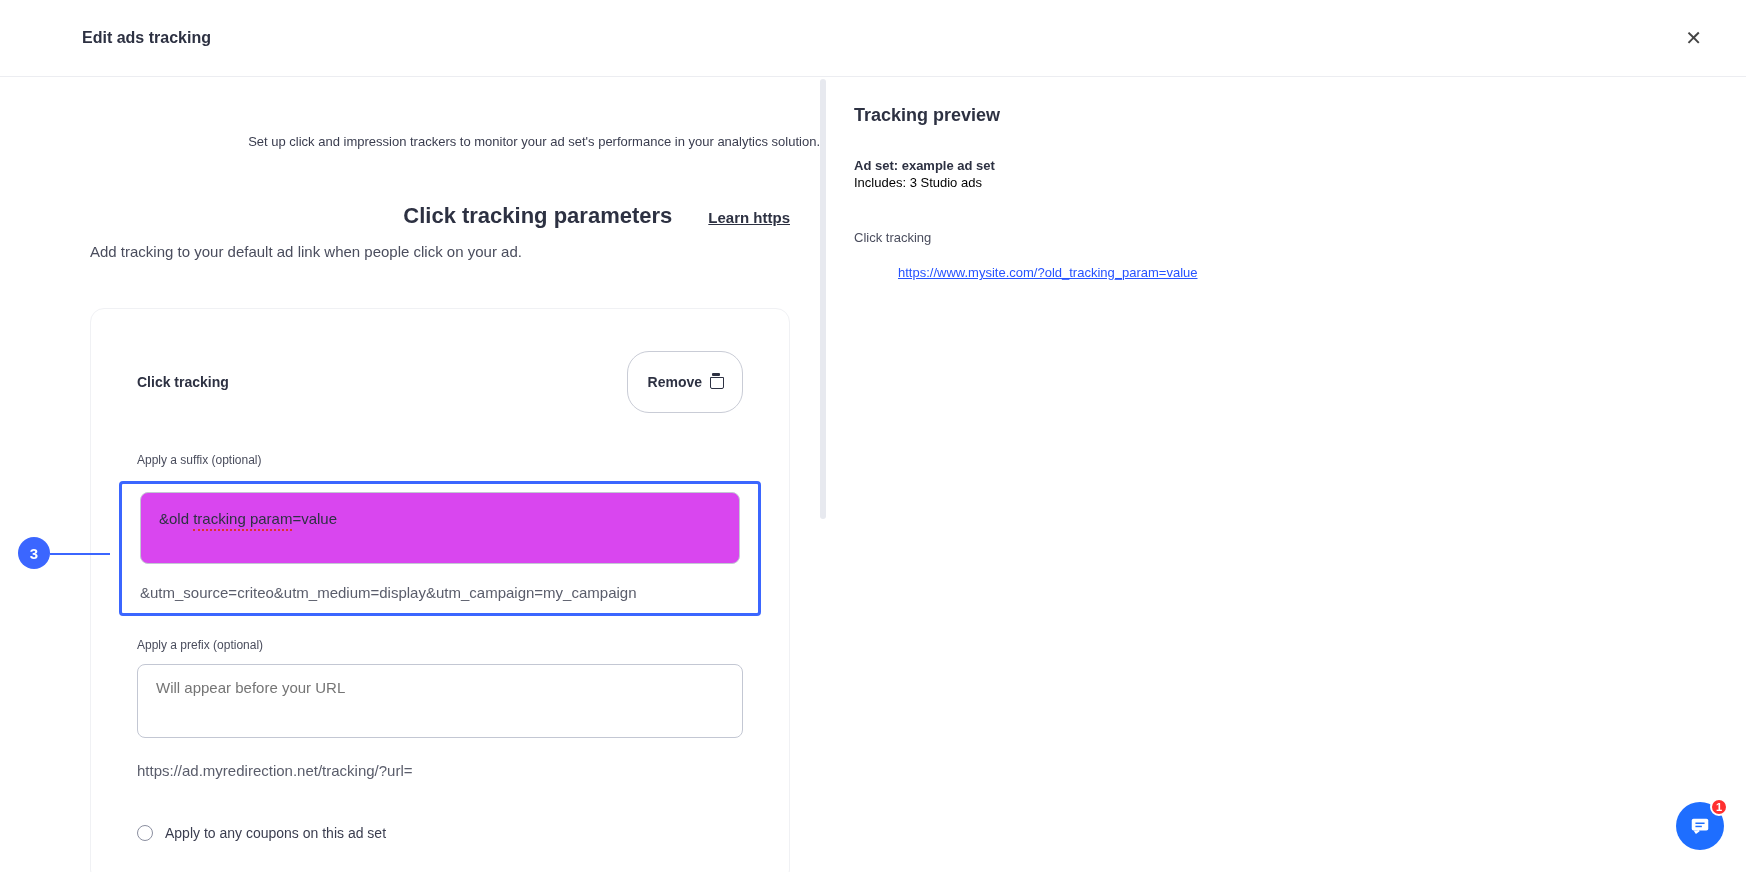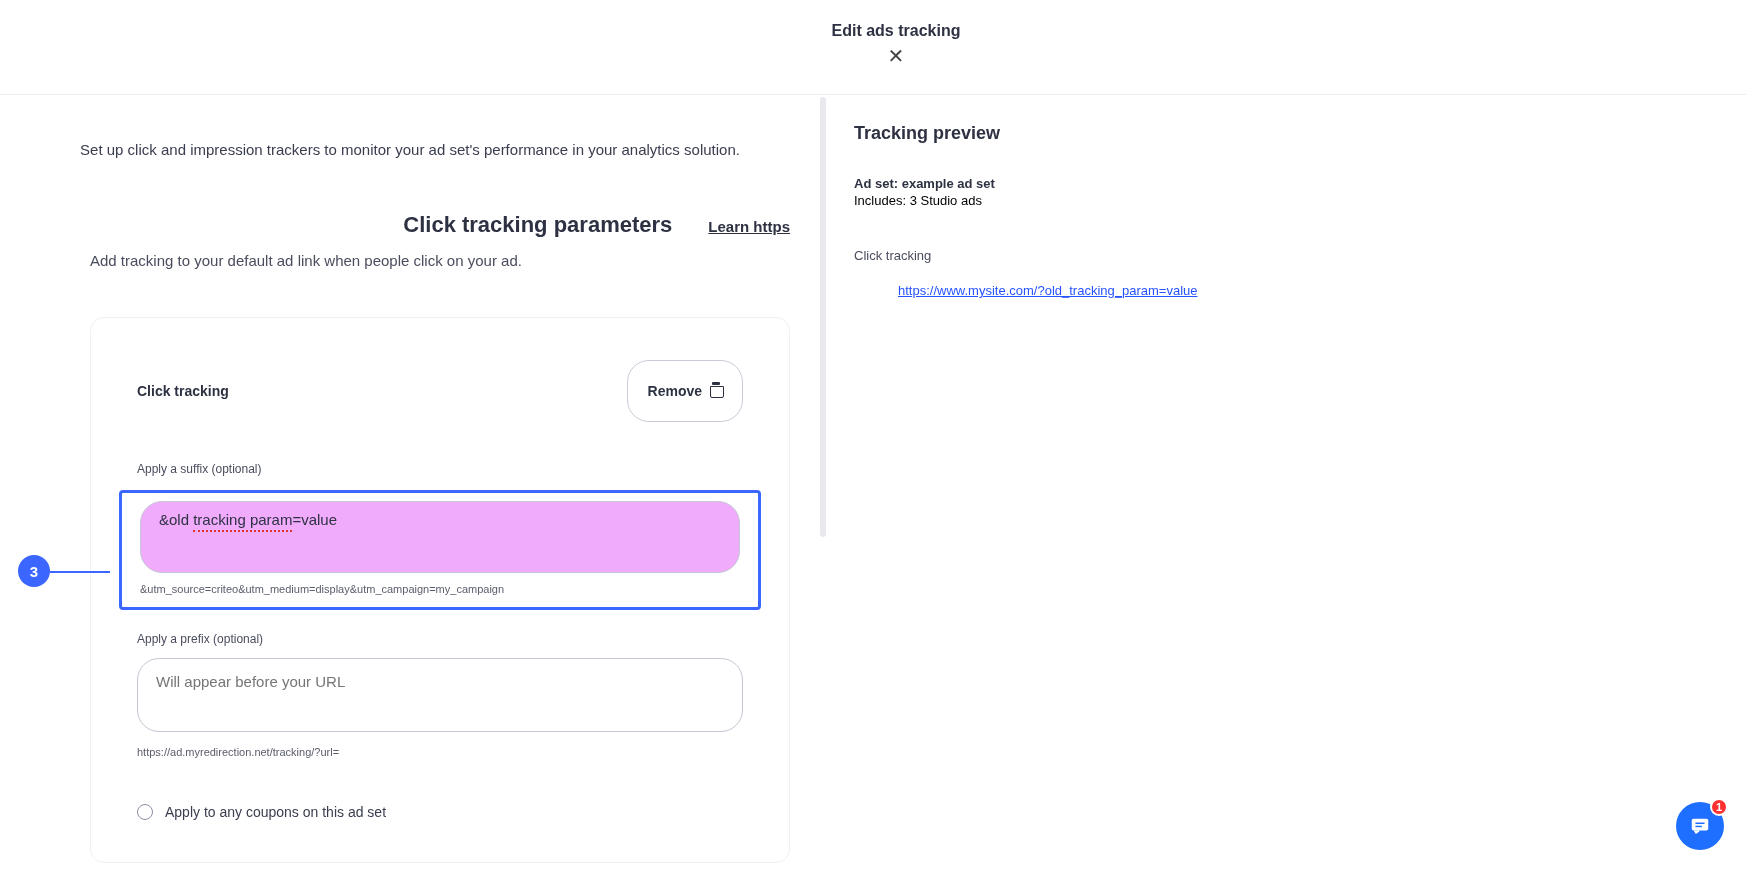--- a/index.html
+++ b/index.html
@@ -1,59 +1,59 @@
 <!DOCTYPE html>
 <html><head>
   <meta charset="utf-8">
   <style>
     * { margin:0; padding:0; box-sizing:border-box; }
     body { font-family: Arial, Helvetica, sans-serif; background:#fff; color:#1f2230; width:1746px; height:872px; position:relative; overflow:hidden; }
-    .header { display:flex; align-items:center; justify-content:space-between; padding:22px 36px 22px 82px; border-bottom:1px solid #ecedf1;flex-direction:column; }
+    .header { display:flex; align-items:center; justify-content:space-between; padding:22px 36px 22px 82px; border-bottom:1px solid #ecedf1; }
     .header-title { font-size:16px; font-weight:700; color:#2d3142; }
     .close-icon { font-size:20px; color:#444; cursor:pointer; padding:4px 8px; }
     .content { display:flex; height:calc(872px - 64px); }
     .left { width:820px; padding:28px 0 40px 0; overflow:visible; position:relative; }
     .divider { width:6px; height:440px; background:#e7e9ef; border-radius:3px; margin-top:2px; }
     .right { flex:1; padding:28px 40px 40px 28px; }
     .main-title { text-align:center; font-size:32px; font-weight:800; color:#23263a; margin-top:2px; }
-    .main-sub { text-align:center; font-size:15px; color:#3a3d4f; margin-top:18px; }
+    .main-sub { text-align:right; font-size:13px; color:#3a3d4f; margin-top:29px; }
     .section { padding:54px 30px 0 90px; }
     .section-head { display:flex; justify-content:flex-end; align-items:baseline;gap:36px; }
     .section-title { font-size:22px; font-weight:600; color:#2d3142; }
     .learn-more { font-size:15px; color:#2d3142; text-decoration:underline; font-weight:600; }
     .section-desc { margin-top:14px; font-size:15px; color:#4a4d5d; }
     .card { margin:48px 0 0 0; border:1px solid #f0f1f4; border-radius:14px; padding:42px 46px 42px 46px; width:700px; }
     .card-head { display:flex; justify-content:space-between; align-items:center; }
     .card-title { font-size:14px; font-weight:700; color:#2d3142; }
     .remove-btn { display:inline-flex; align-items:center; gap:8px; border:1px solid #c9ccd6; border-radius:22px; padding:22px 20px; font-size:14px; font-weight:700; color:#2d3142; background:#fff; cursor:pointer; }
     .trash { width:12px; height:14px; display:inline-block; position:relative; }
     .trash::before { content:""; position:absolute; top:2px; left:0; width:12px; height:10px; border:1.5px solid #2d3142; border-radius:0 0 2px 2px; }
     .trash::after { content:""; position:absolute; top:-2px; left:2px; width:8px; height:3px; background:#2d3142; border-radius:1px; }
     .field-label { font-size:12px; color:#4a4d5d; margin-top:40px; display:block; }
     .highlight-wrap { border:3px solid #3b66ff; border-radius:4px; margin:14px -18px 0 -18px; padding:8px 18px 12px 18px; position:relative; }
     .textarea { width:100%; border:1px solid #c3c7d3; border-radius:22px; padding:14px 18px; font-size:15px; color:#2d3142; background:#fff; min-height:76px; resize:none; font-family:inherit; }
-    .textarea.small { min-height:74px; border-radius:22px; }
+    .textarea.small { min-height:74px; border-radius:8px; }
     .spell-underline { display:inline-block; border-bottom:2px dotted #d33; }
-    .helper { font-size:11px; color:#5a5d6b; margin-top:10px; }
+    .helper { font-size:15px; color:#5a5d6b; margin-top:20px; }
     .field-block { margin-top:22px; }
     .checkbox-row { display:flex; align-items:center; gap:12px; margin-top:46px; }
     .cb { width:16px; height:16px; border:1.5px solid #8b8fa0; border-radius:50%; display:inline-block; cursor:pointer; }
     .cb-label { font-size:14px; color:#3a3d4f; }
     .preview-title { font-size:18px; font-weight:700; color:#2d3142; }
     .preview-block { margin-top:32px; }
     .preview-adset { font-size:13px; font-weight:700; color:#2d3142; }
     .preview-includes { font-size:13px; color:#000000; margin-top:2px; }
     .preview-sub { font-size:13px; color:#4a4d5d; margin-top:40px; }
     .preview-url { display:inline-block; font-size:13px; color:#2653ff; text-decoration:underline; margin-top:20px; word-break:break-all;margin-left:44px; }
     .annot-badge { position:absolute; left:18px; top:460px; width:32px; height:32px; border-radius:50%; background:#3b66ff; color:#fff; font-size:15px; font-weight:600; display:flex; align-items:center; justify-content:center; }
     .annot-line { position:absolute; left:50px; top:476px; width:60px; height:2px; background:#3b66ff; }
     .chat-widget { position:absolute; right:22px; bottom:22px; width:48px; height:48px; border-radius:50%; background:#1e6eff; display:flex; align-items:center; justify-content:center; cursor:pointer; }
     .chat-icon { width:22px; height:22px; }
     .chat-badge { position:absolute; top:-4px; right:-4px; width:18px; height:18px; border-radius:50%; background:#ff3030; color:#fff; font-size:11px; font-weight:700; display:flex; align-items:center; justify-content:center; border:2px solid #fff; }
-    .suffix-display { width:100%; border:1px solid #c3c7d3; border-radius:22px; padding:8px 18px; font-size:15px; color:#2d3142; background:#f0abfc; min-height:72px; line-height:1.3; }
+    .suffix-display { width:100%; border:1px solid #c3c7d3; border-radius:8px; padding:16px 18px; font-size:15px; color:#2d3142; background:#d946ef; min-height:72px; line-height:1.3; }
   </style>
 </head>
 <body>
 
 <div class="header">
   <div class="header-title">Edit ads tracking</div>
   <div class="close-icon">✕</div>
 </div>
 
 <div class="content">

